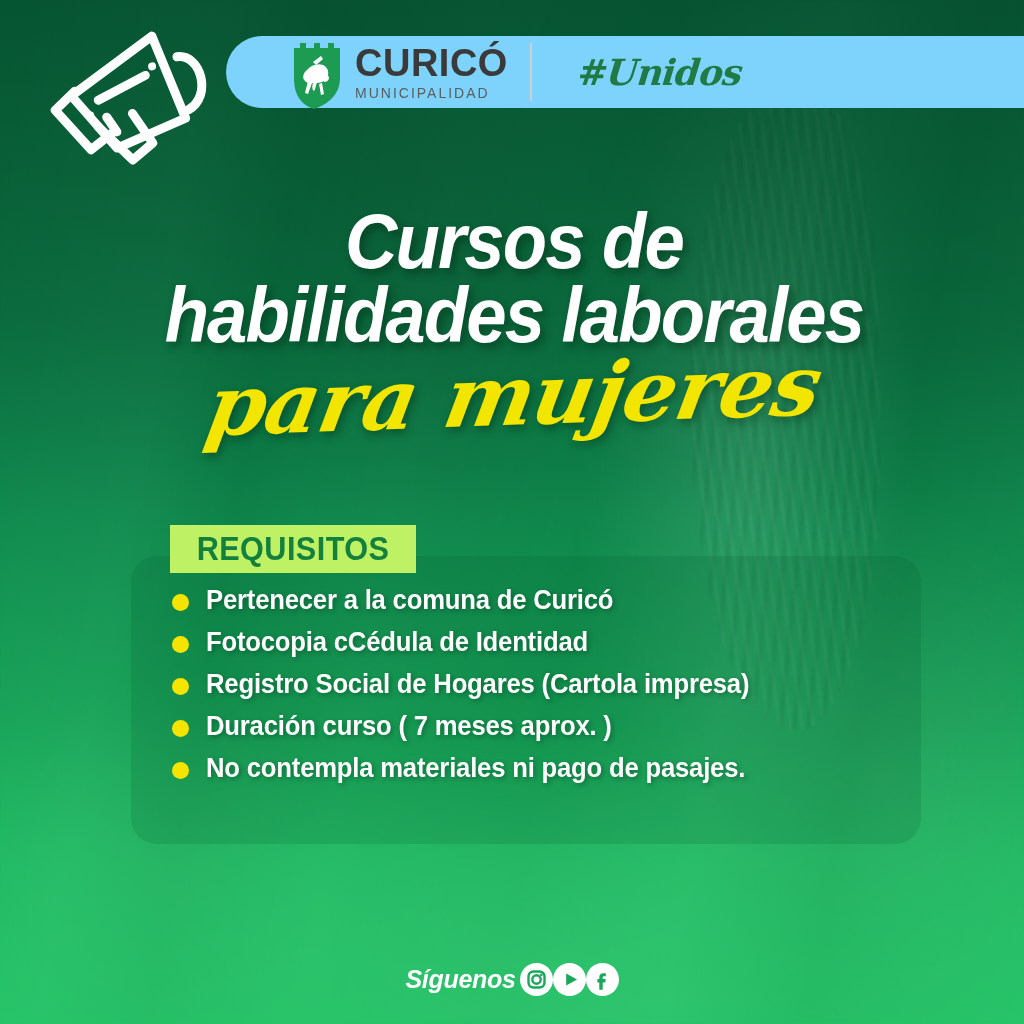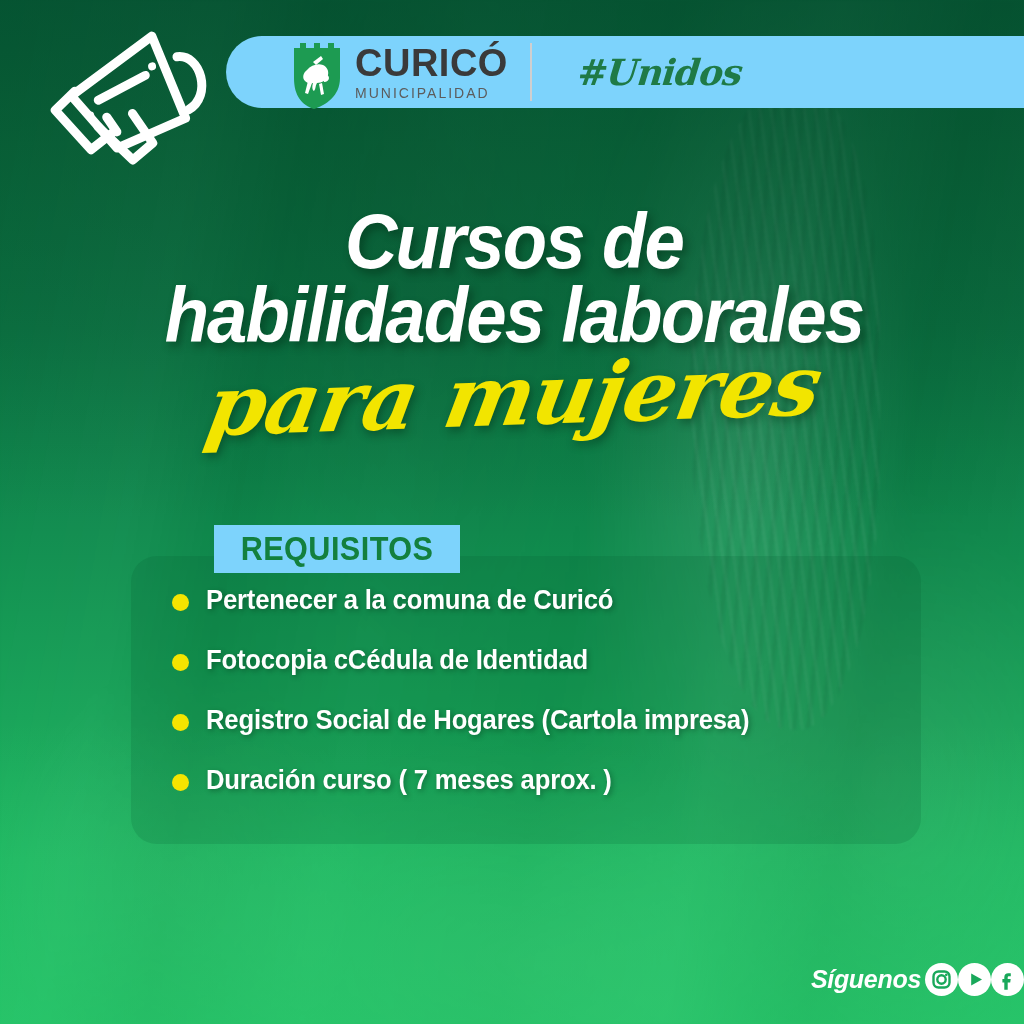--- a/index.html
+++ b/index.html
@@ -133,36 +133,35 @@
   
   .req-panel{
     position:absolute;
     left:131px;top:556px;width:790px;height:288px;
     background:rgba(4,90,50,.17);
     border-radius:26px;
     z-index:7;
   }
   .req-badge{
     position:absolute;left:170px;top:525px;
-    background:#7dd3fc;
+    background:#bef264;
     padding:6px 16px 8px 16px;
     z-index:9;
-    margin-left:44px;
   }
   .req-badge-text{
     color:#13803e;
     font-family:"Liberation Sans", sans-serif;
     font-weight:700;font-size:34px;letter-spacing:.5px;
     transform:scaleX(.9);display:inline-block;
     line-height:1;
   }
   .req-list{
     position:absolute;left:172px;top:585px;width:740px;
     z-index:9;
-    display:flex;flex-direction:column;gap:29px;
+    display:flex;flex-direction:column;gap:11px;
   }
   .req-item{display:flex;align-items:baseline;}
   .req-dot{
     width:17px;height:17px;border-radius:50%;
     background:#F5E400;flex:0 0 auto;
     margin-right:17px;
     position:relative;top:2px;
   }
   .req-text{
     color:#ffffff;
@@ -171,21 +170,21 @@
     letter-spacing:-.2px;
     transform:scaleX(.95);transform-origin:left center;
     text-shadow:2px 2px 5px rgba(0,45,22,.40);
     white-space:nowrap;
   }
   .req-text.accent{color:#F5E400;}
 
   
   .footer{
     position:absolute;left:0;right:0;bottom:28px;
-    display:flex;align-items:center;justify-content:flex-end;gap:0;
+    display:flex;align-items:center;justify-content:center;gap:0;
     z-index:8;
   }
   .follow-label{
     color:#ffffff;
     font-family:"Liberation Sans", sans-serif;
     font-weight:700;font-style:italic;font-size:25px;
     letter-spacing:-.3px;
     margin-right:4px;
   }
   .soc{width:33px;height:33px;flex:0 0 auto;}
@@ -262,20 +261,24 @@
       <span class="req-text">Fotocopia cCédula de Identidad</span>
     </div>
     <div class="req-item">
       <span class="req-dot"></span>
       <span class="req-text">Registro Social de Hogares (Cartola impresa)</span>
     </div>
     <div class="req-item">
       <span class="req-dot"></span>
       <span class="req-text"> Duración curso ( 7 meses aprox. )</span>
     </div>
+    <div class="req-item">
+      <span class="req-dot"></span>
+      <span class="req-text">No contempla materiales ni pago de pasajes.</span>
+    </div>
   </div>
 
   <div class="footer">
     <span class="follow-label">Síguenos</span>
 
     <span class="soc">
       <svg viewBox="0 0 33 33" width="33" height="33">
         <circle cx="16.5" cy="16.5" r="16.5" fill="#ffffff"></circle>
         <rect x="8.5" y="8.5" width="16" height="16" rx="5" ry="5" fill="none" stroke="#19a85a" stroke-width="2.4"></rect>
         <circle cx="16.5" cy="16.5" r="4.2" fill="none" stroke="#19a85a" stroke-width="2.4"></circle>

